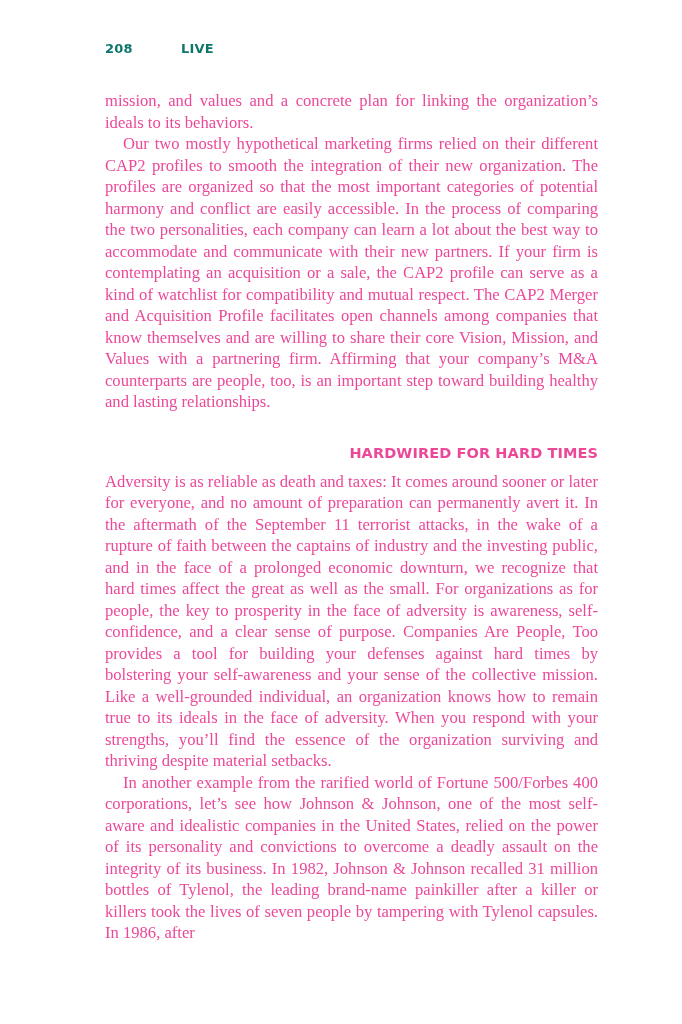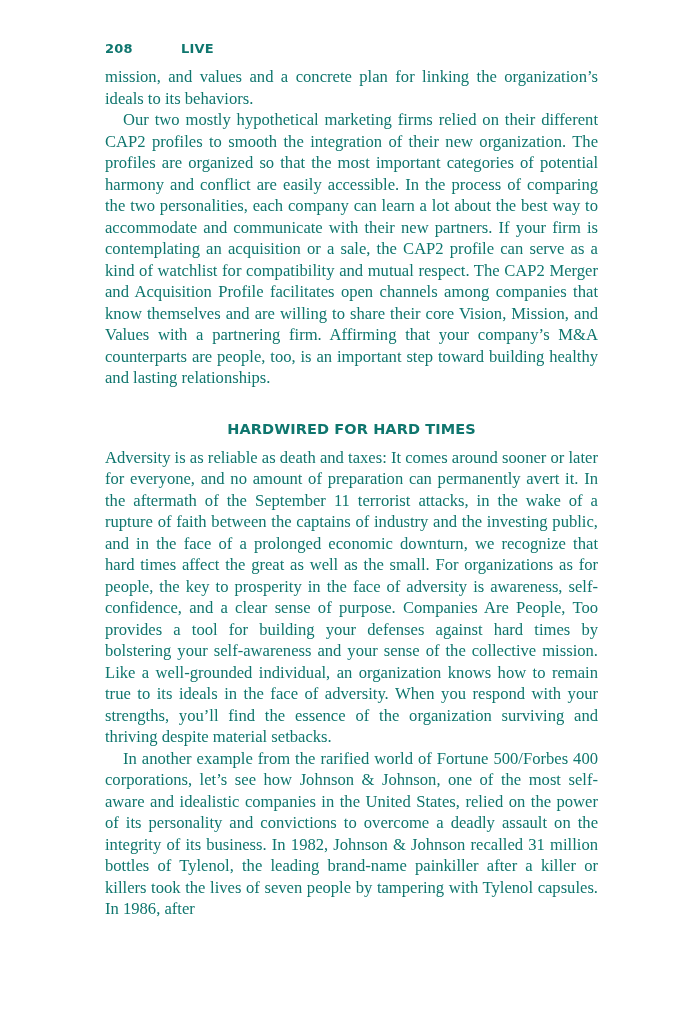--- a/index.html
+++ b/index.html
@@ -27,42 +27,42 @@
       font-family: "DejaVu Sans", sans-serif;
       font-weight: bold;
       font-size: 13px;
       letter-spacing: 0.2px;
       color: #0f766e;
       white-space: nowrap;
     }
     .running-head .folio { display: inline-block; width: 76px; }
     .body-text {
       position: absolute;
-      top: 66px;
+      top: 90px;
       left: 0;
       width: 493px;
       font-family: "Liberation Serif", serif;
       font-size: 16.6px;
       line-height: 21.5px;
       text-align: justify;
-      color: #0f766e;
+      color: #ec4899;
     }
     .body-text p {
       margin: 0;
       hyphens: manual;
     }
     .body-text p.indent { text-indent: 18px; }
     .heading {
       font-family: "DejaVu Sans", sans-serif;
       font-weight: bold;
       font-size: 14.5px;
       letter-spacing: 0.1px;
       margin: 30px 0 8px 0;
       line-height: 20px;
-      text-align: center;
+      text-align: right;
     }
   </style>
 </head>
 <body>
 
 <div class="page">
   <div class="running-head">
     <span class="folio">208</span><span>LIVE</span>
   </div>
 

